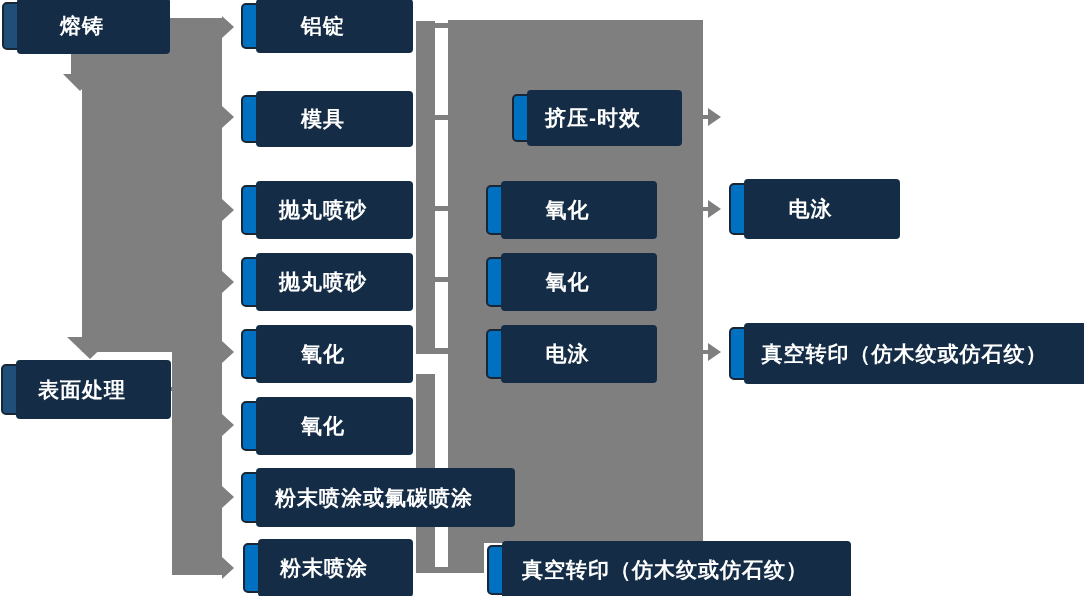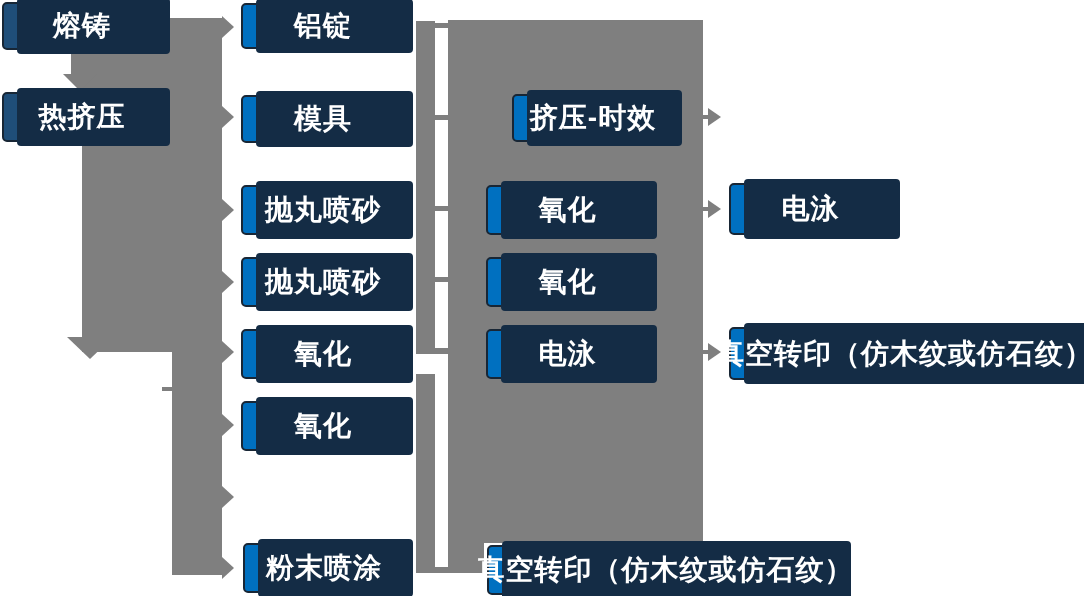--- a/index.html
+++ b/index.html
@@ -20,21 +20,21 @@
   }
   #connectors{position:absolute;left:0;top:0;width:1084px;height:596px;z-index:1;}
   #connectors .gray{fill:var(--connector-gray);}
   .node{
     position:absolute;z-index:2;box-sizing:border-box;
     display:flex;align-items:center;justify-content:center;
     background:var(--primary-box-fill);
     border:2px solid var(--box-border);
     border-radius:5px;
     color:var(--box-text);
-    font-size:28px;font-weight:600;letter-spacing:1px;
+    font-size:21px;font-weight:600;letter-spacing:1px;
     white-space:nowrap;
   }
   .node::before{
     content:"";position:absolute;z-index:-1;
     top:-6px;bottom:-6px;left:13px;right:-10px;
     background:var(--box-shadow);border-radius:4px;
   }
   .node.dark{background:var(--dark-box-fill);}
 </style>
 </head>
@@ -87,28 +87,29 @@
       <rect class="gray" x="703" y="207" width="9" height="4"></rect>
       <polygon class="gray" points="708,200 721,209 708,218"></polygon>
     </g>
     <g>
       <rect class="gray" x="703" y="350" width="9" height="4"></rect>
       <polygon class="gray" points="708,343 721,352 708,361"></polygon>
     </g>
   </svg>
 
   <div class="node dark" style="left:2px;top:2px;width:160px;height:48px">熔铸</div>
-  <div class="node dark" style="left:2px;top:92px;width:160px;height:50px">热挤压</div>
+  <div class="node dark" style="left:1px;top:364px;width:162px;height:51px">表面处理</div>
 
   <div class="node" style="left:241px;top:95px;width:164px;height:48px">模具</div>
   <div class="node" style="left:241px;top:3px;width:164px;height:46px">铝锭</div>
   <div class="node" style="left:241px;top:185px;width:164px;height:50px">抛丸喷砂</div>
   <div class="node" style="left:241px;top:257px;width:164px;height:50px">抛丸喷砂</div>
   <div class="node" style="left:241px;top:329px;width:164px;height:50px">氧化</div>
   <div class="node" style="left:241px;top:401px;width:164px;height:50px">氧化</div>
+  <div class="node" style="left:241px;top:472px;width:266px;height:51px">粉末喷涂或氟碳喷涂</div>
   <div class="node" style="left:243px;top:543px;width:162px;height:50px">粉末喷涂</div>
 
   <div class="node" style="left:512px;top:94px;width:162px;height:48px">挤压-时效</div>
   <div class="node" style="left:486px;top:185px;width:163px;height:50px">氧化</div>
   <div class="node" style="left:486px;top:257px;width:163px;height:50px">氧化</div>
   <div class="node" style="left:486px;top:329px;width:163px;height:50px">电泳</div>
   <div class="node" style="left:487px;top:545px;width:356px;height:50px">真空转印（仿木纹或仿石纹）</div>
 
   <div class="node" style="left:729px;top:183px;width:163px;height:52px">电泳</div>
   <div class="node" style="left:729px;top:327px;width:351px;height:53px">真空转印（仿木纹或仿石纹）</div>

